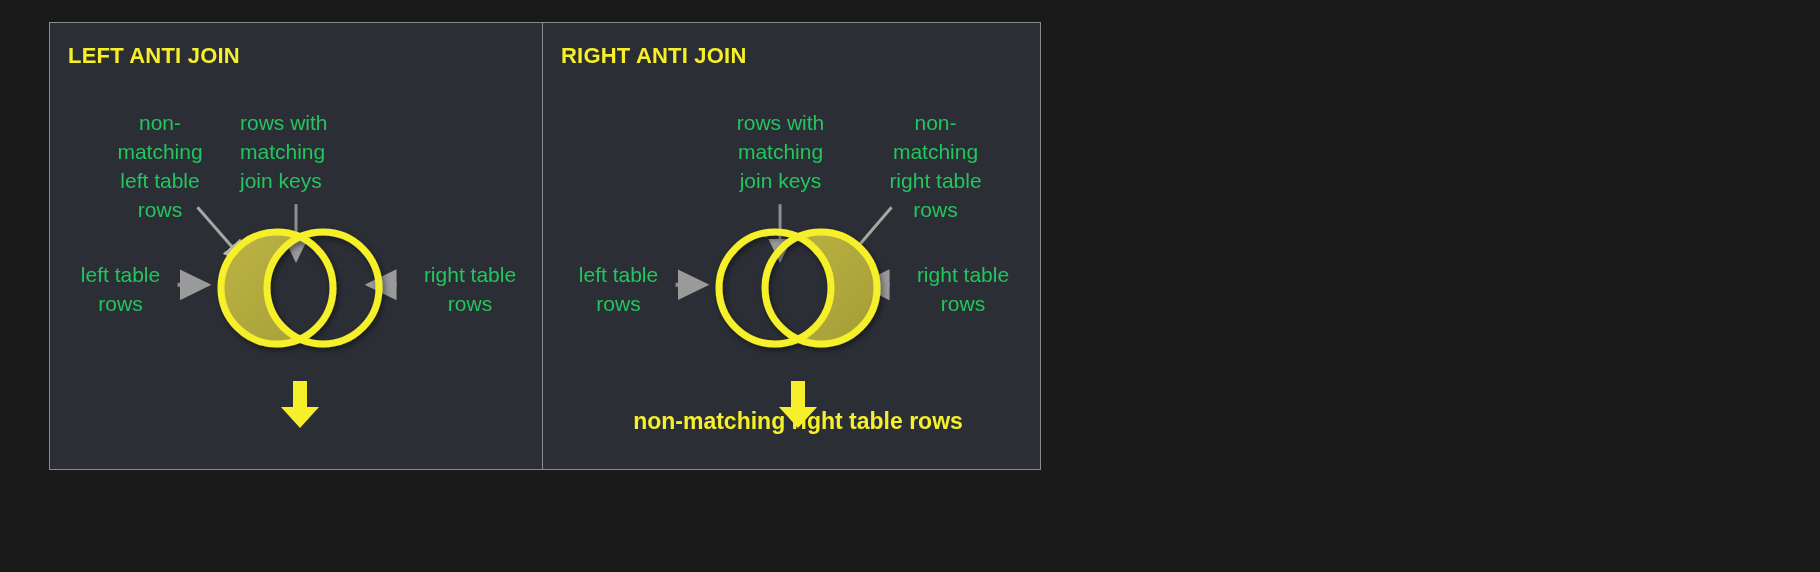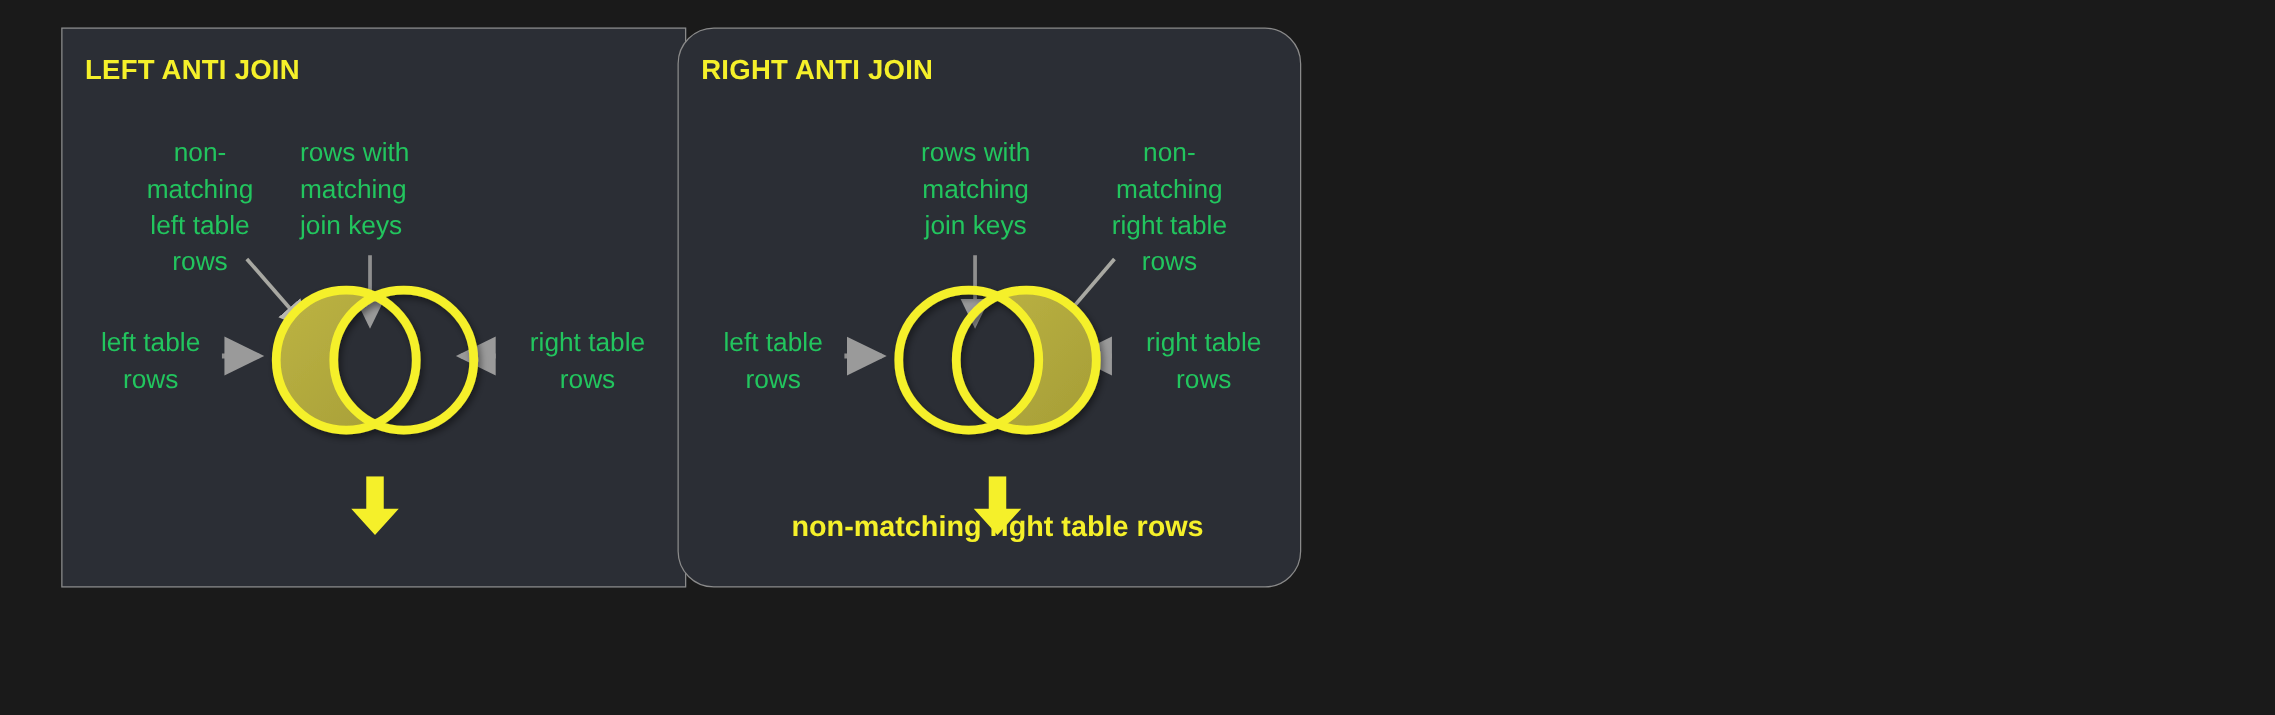--- a/index.html
+++ b/index.html
@@ -11,21 +11,21 @@
   }
   .stage{position:relative;width:1820px;height:572px;}
 
   .panel{
     position:absolute;top:22px;height:448px;
     background:#2b2e35;
     border:1px solid #8a8a8a;
     box-sizing:border-box;
   }
   #panel-left{left:22px;width:500px;margin-left:27px;}
-  #panel-right{left:542px;width:499px;border-radius:29px;}
+  #panel-right{left:542px;width:499px;}
 
   .panel-title{
     position:absolute;left:18px;top:20px;
     color:#f5f02a;
     font-size:22px;font-weight:bold;
     letter-spacing:.2px;
     white-space:nowrap;
   }
 
   

